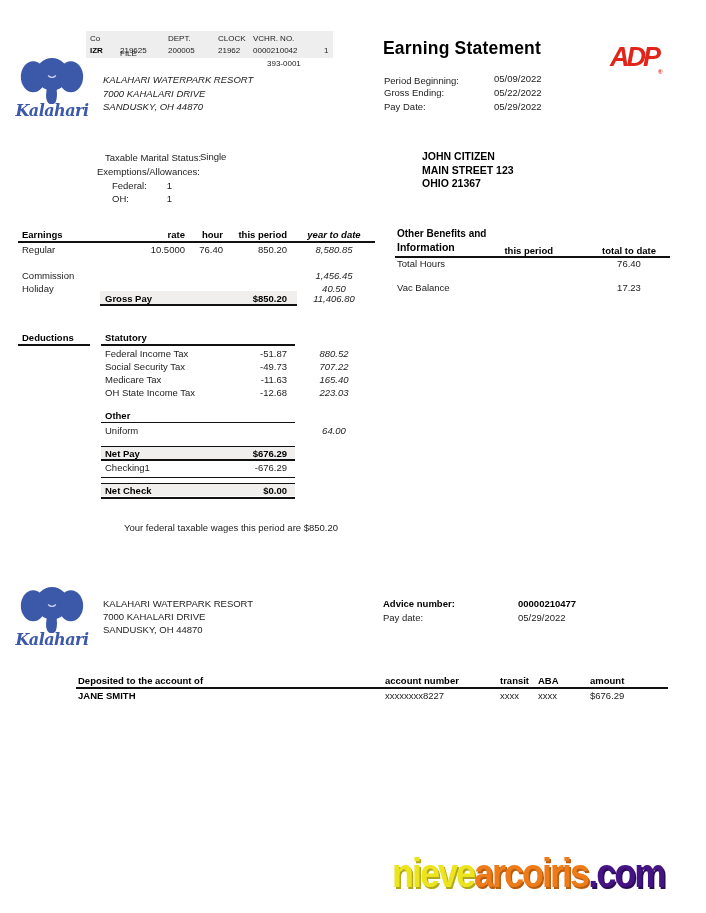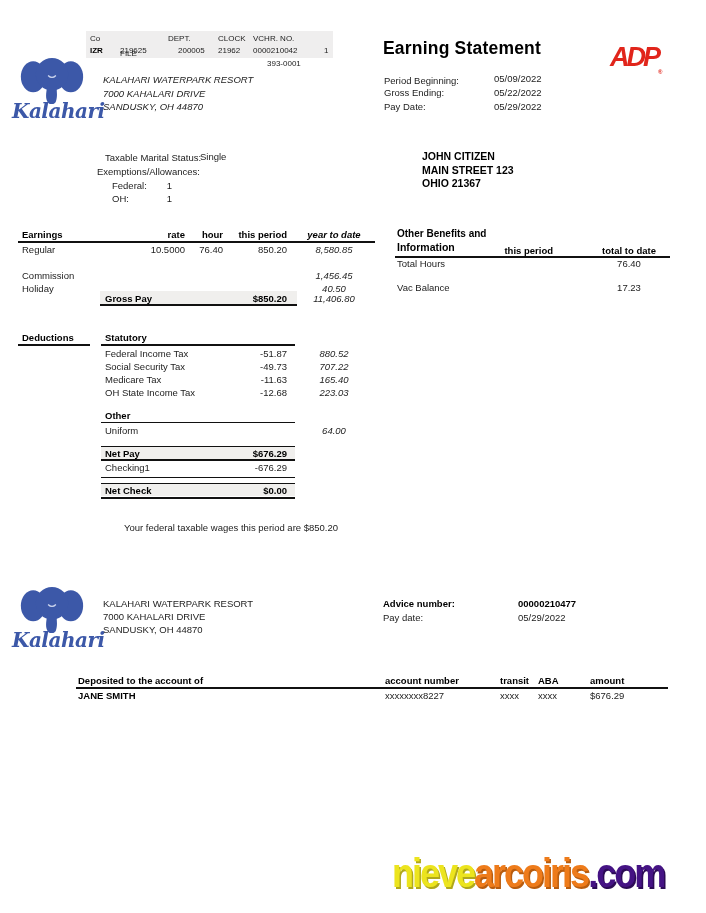--- a/index.html
+++ b/index.html
@@ -31,21 +31,21 @@
   .col-acct{left:385px;}
   .col-transit{left:500px;}
   .col-aba{left:538px;}
   .col-amt{left:590px;width:78px;text-align:left;}
   
   #hdrtable{position:absolute;left:86px;top:31px;width:247px;height:27px;background:#efeeee;font-size:8px;}
   #hdrtable .cell{white-space:nowrap;}
   
   .kalahari{position:absolute;width:80px;text-align:center;}
   .kalahari svg{display:block;margin:0 auto;}
-  .kal-text{font-family:"DejaVu Serif",serif;font-style:italic;font-weight:bold;font-size:20px;color:#3c58a8;line-height:14px;letter-spacing:-0.5px;}
+  .kal-text{font-family:"DejaVu Serif",serif;font-style:italic;font-weight:bold;font-size:16px;color:#3c58a8;line-height:14px;letter-spacing:-0.5px;}
   .adp{position:absolute;left:610px;top:42px;color:#e1251b;font-weight:900;font-style:italic;font-size:27px;letter-spacing:-3px;}
   .adp .reg{font-size:6px;font-style:normal;letter-spacing:0;vertical-align:-8px;}
   .title{position:absolute;left:383px;top:38px;font-size:17.5px;font-weight:bold;color:#000;letter-spacing:0.2px;}
   .emp{font-weight:bold;font-size:10.5px;line-height:13.5px;color:#000;}
   
   .watermark{position:absolute;left:392px;top:855px;font-size:36px;font-weight:bold;letter-spacing:-2px;transform:scaleY(1.12);transform-origin:left bottom;}
   .wm1{text-shadow:1.5px 1.5px 0 #b0a81a;}
   .wm2{text-shadow:1.5px 1.5px 0 #b85c0e;}
   .wm3{text-shadow:1.5px 1.5px 0 #2c0b55;}
 </style>
@@ -55,21 +55,21 @@
 <div id="page">
 
   <div id="hdrtable">
     <span class="cell" style="left:4px;top:3px">Co</span>
     <span class="cell" style="left:34px;top:18px">FILE</span>
     <span class="cell" style="left:82px;top:3px">DEPT.</span>
     <span class="cell" style="left:132px;top:3px">CLOCK</span>
     <span class="cell" style="left:167px;top:3px">VCHR. NO.</span>
     <span class="cell b" style="left:4px;top:15px">IZR</span>
     <span class="cell" style="left:34px;top:15px">219625</span>
-    <span class="cell" style="left:92px;top:15px">200005</span>
+    <span class="cell" style="left:82px;top:15px">200005</span>
     <span class="cell" style="left:132px;top:15px">21962</span>
     <span class="cell" style="left:167px;top:15px">0000210042</span>
     <span class="cell" style="left:238px;top:15px">1</span>
   </div>
   <span class="abs" style="left:267px;top:59px;font-size:8px">393-0001</span>
 
   <div class="kalahari" style="left:12px;top:56px">
     <svg width="66" height="48" viewBox="0 0 100 74">
       <g fill="#3c58a8">
         <ellipse cx="21" cy="32" rx="19" ry="24"></ellipse>

